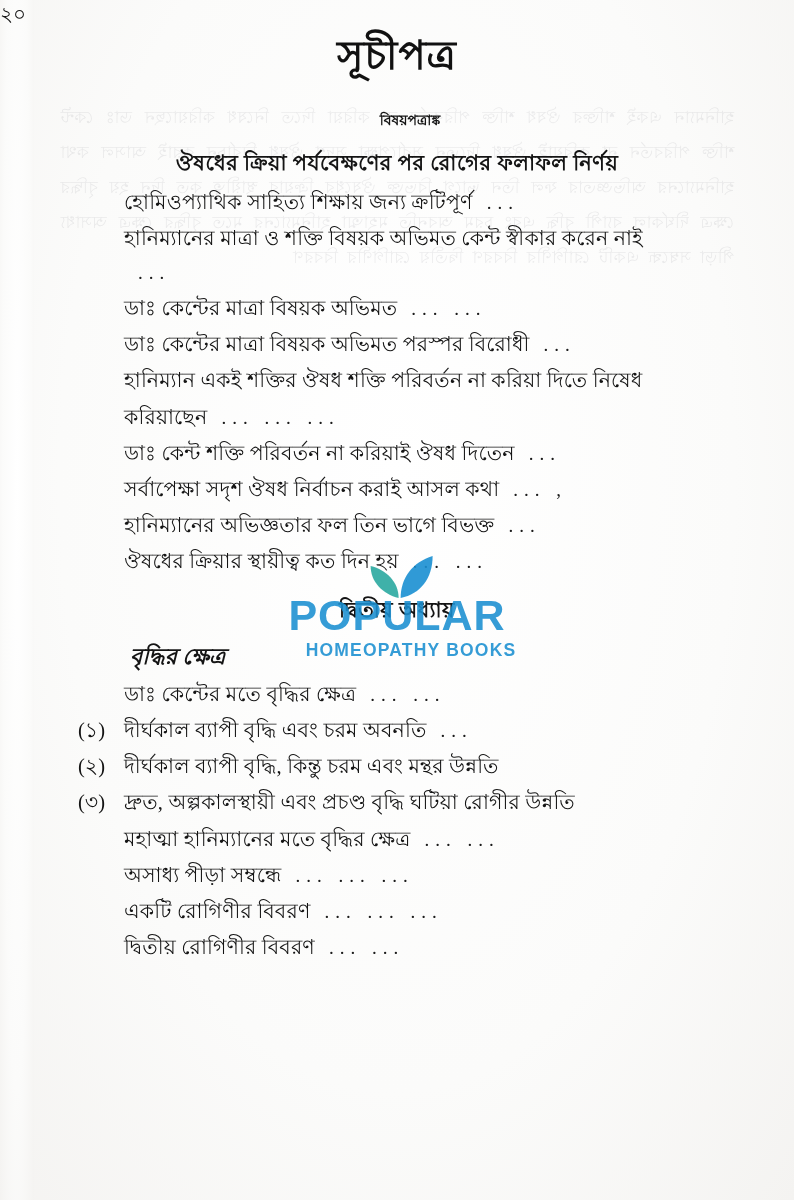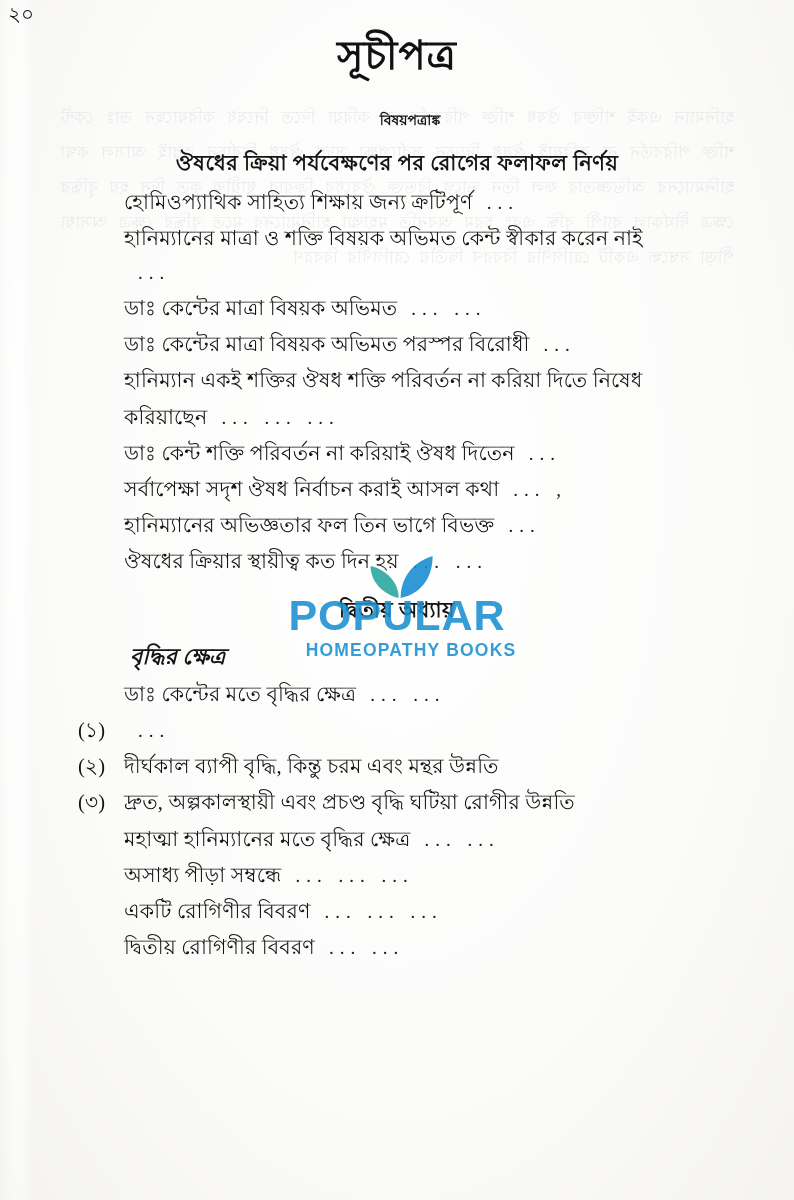--- a/index.html
+++ b/index.html
@@ -109,21 +109,21 @@
     text-align: left;
     padding-left: 14px;
     letter-spacing: 6px;
     font-size: 19px;
     color: #1b1b1b;
     overflow: hidden;
   }
   .row .page {
     flex: 0 0 auto;
     width: 34px;
-    text-align: right;
+    text-align: left;
     font-size: 20px;
   }
 
   
   .watermark {
     position: absolute;
     left: 50%;
     top: 548px;
     transform: translateX(-50%);
     text-align: center;
@@ -244,20 +244,21 @@
 
     <div class="rowlist">
       <div class="row">
         <span class="num"></span>
         <span class="text">ডাঃ কেন্টের মতে বৃদ্ধির ক্ষেত্র</span>
         <span class="dots">...   ...</span>
         <span class="page">১৫</span>
       </div>
       <div class="row">
         <span class="num">(১)</span>
+        <span class="text">দীর্ঘকাল ব্যাপী বৃদ্ধি এবং চরম অবনতি</span>
         <span class="dots">...</span>
         <span class="page">১৫</span>
       </div>
       <div class="row">
         <span class="num">(২)</span>
         <span class="text">দীর্ঘকাল ব্যাপী বৃদ্ধি, কিন্তু চরম এবং মন্থর উন্নতি</span>
         <span class="dots"></span>
         <span class="page">১৭</span>
       </div>
       <div class="row">

